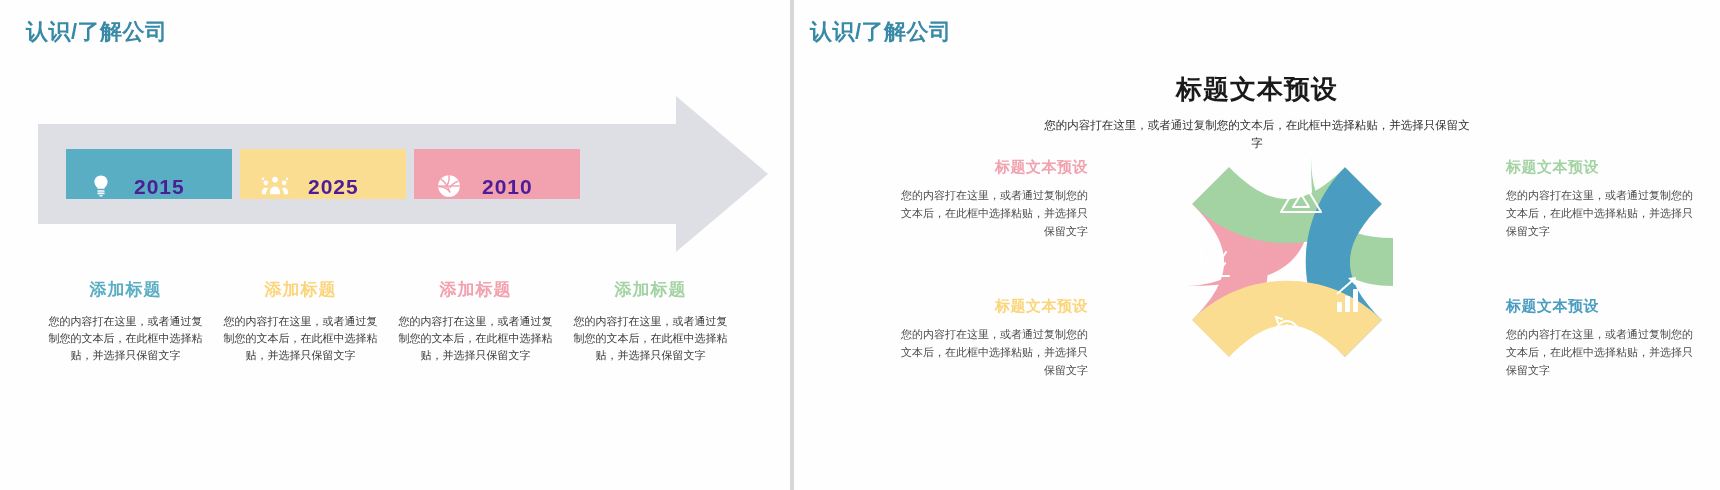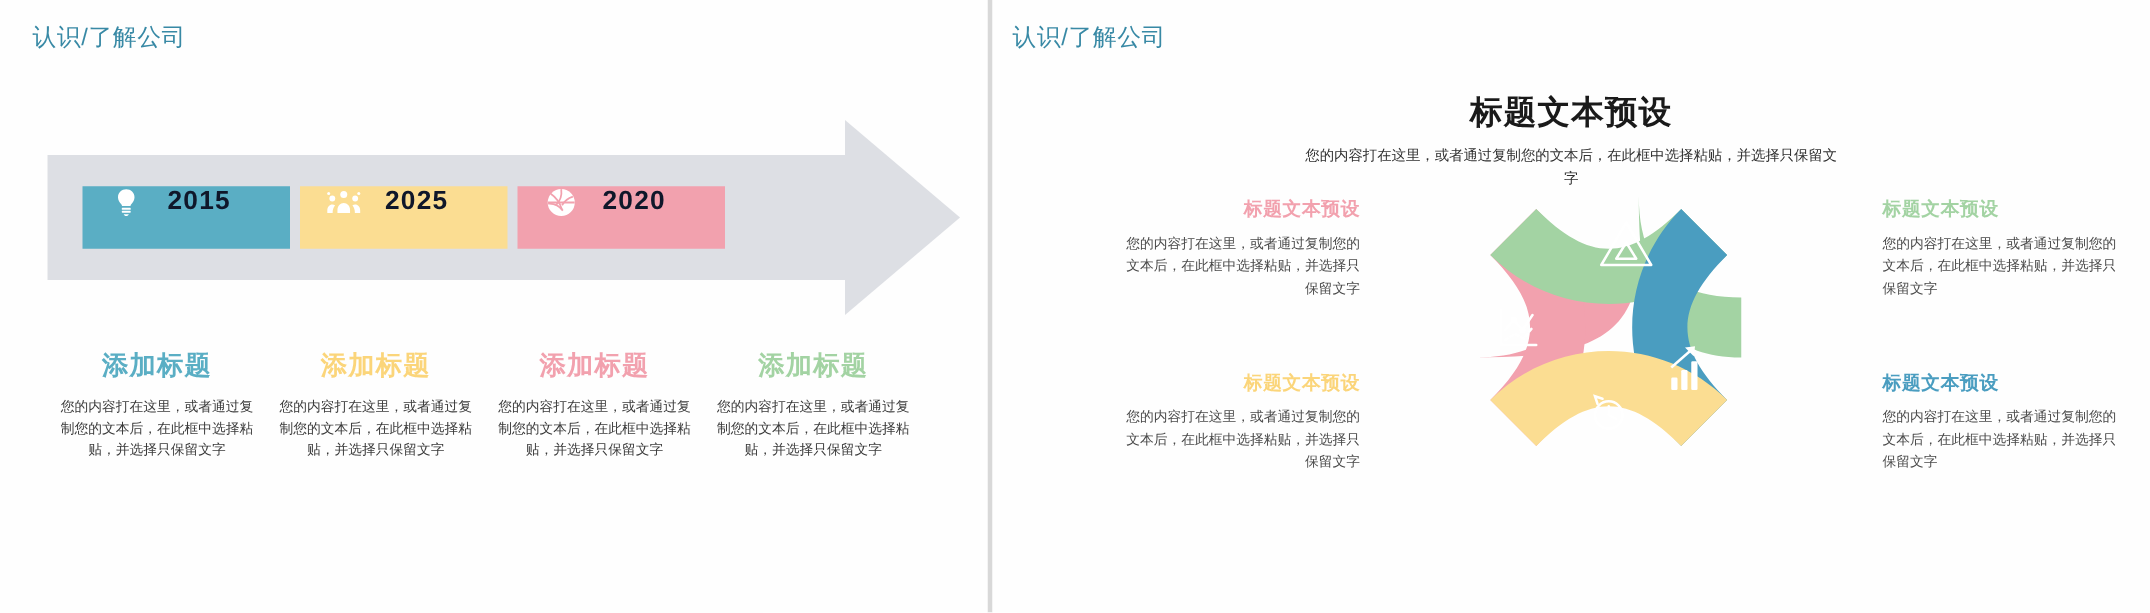--- a/index.html
+++ b/index.html
@@ -11,22 +11,22 @@
   }
   .deck { position: relative; width: 1720px; height: 490px; display: flex; }
 
   .slide { position: relative; height: 490px; background: #fefefe; }
   .slide-left  { width: 790px; }
   .divider { width: 4px; height: 490px; background: #d8d8d8; flex: 0 0 4px; }
   .slide-right { width: 926px; }
 
   .slide-title {
     position: absolute;
-    font-size: 19px;
-    font-weight: normal;
+    font-size: 22px;
+    font-weight: bold;
     color: #3889a5;
     letter-spacing: .5px;
     white-space: nowrap;
   }
   .slide-left .slide-title  { left: 26px; top: 17px; }
   .slide-right .slide-title { left: 16px; top: 17px; }
 
   
   .arrow-wrap { position: absolute; left: 38px; top: 124px; width: 730px; height: 100px; }
   .arrow-body {
@@ -40,40 +40,40 @@
     border-top: 78px solid transparent;
     border-bottom: 78px solid transparent;
     border-left: 92px solid #dddfe4;
   }
   .steps {
     position: absolute; left: 28px; top: 25px;
     display: flex; gap: 8px;
   }
   .step {
     width: 166px; height: 50px;
-    display: flex; align-items: flex-start;
+    display: flex; align-items: flex-end;
     padding-left: 18px;
-    color: #0f172a;
+    color: #4c1d95;
   }
   .step .step-icon { width: 34px; display: flex; align-items: center; justify-content: center; }
   .step .step-icon svg { display: block; }
   .step .step-year {
     margin-left: 16px;
     font-size: 21px;
     font-weight: bold;
     letter-spacing: 1px;
   }
 
   .captions {
     position: absolute; left: 38px; top: 278px;
     display: flex; width: 700px;
   }
   .caption { width: 175px; text-align: center; padding: 0 8px; }
   .caption-title {
-    font-size: 21px; font-weight: bold; margin-bottom: 12px;
+    font-size: 17px; font-weight: bold; margin-bottom: 12px;
     letter-spacing: 1px;
   }
   .caption-body {
     font-size: 11px; line-height: 1.55; color: #3a3a3a;
     text-align: center;
   }
 
   
   .hero { position: absolute; left: 0; top: 72px; width: 926px; text-align: center; }
   .hero-title { font-size: 26px; font-weight: bold; color: #1a1a1a; letter-spacing: 1px; }
@@ -145,21 +145,21 @@
               <circle cx="12" cy="12" r="10" fill="#fff"></circle>
               <g fill="none" stroke="#f2a1ae" stroke-width="1.3">
                 <path d="M4.2 5.5C8 8 11 12 12.6 17.4"></path>
                 <path d="M2.3 12.8c4.4-.3 8.3 1.6 10.9 5.2"></path>
                 <path d="M12 2.1c.6 4.7-.9 9-4 11.9"></path>
                 <path d="M20.6 7.6c-3.5 1.1-6.3 3.3-8 6.4"></path>
                 <path d="M2.1 12h19.8"></path>
               </g>
             </svg>
           </span>
-          <span class="step-year">2020</span>
+          <span class="step-year">2010</span>
         </div>
 
 
       </div>
     </div>
 
     <div class="captions">
       <div class="caption">
         <div class="caption-title" style="color:#5aaec4">添加标题</div>
         <div class="caption-body">您的内容打在这里，或者通过复制您的文本后，在此框中选择粘贴，并选择只保留文字</div>

